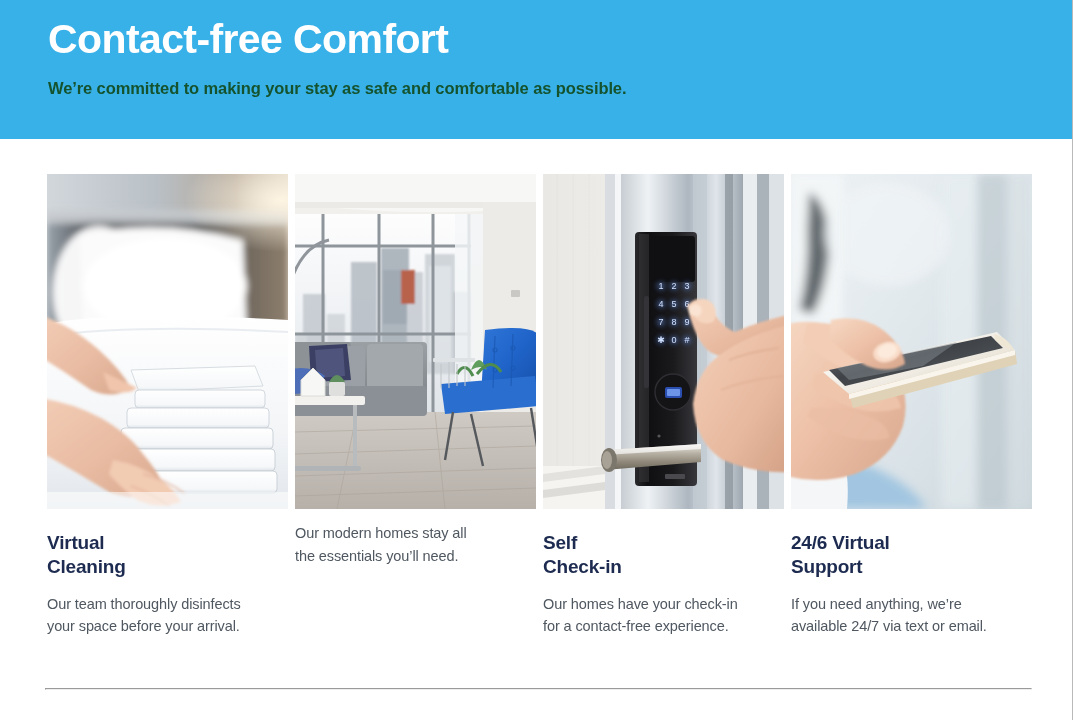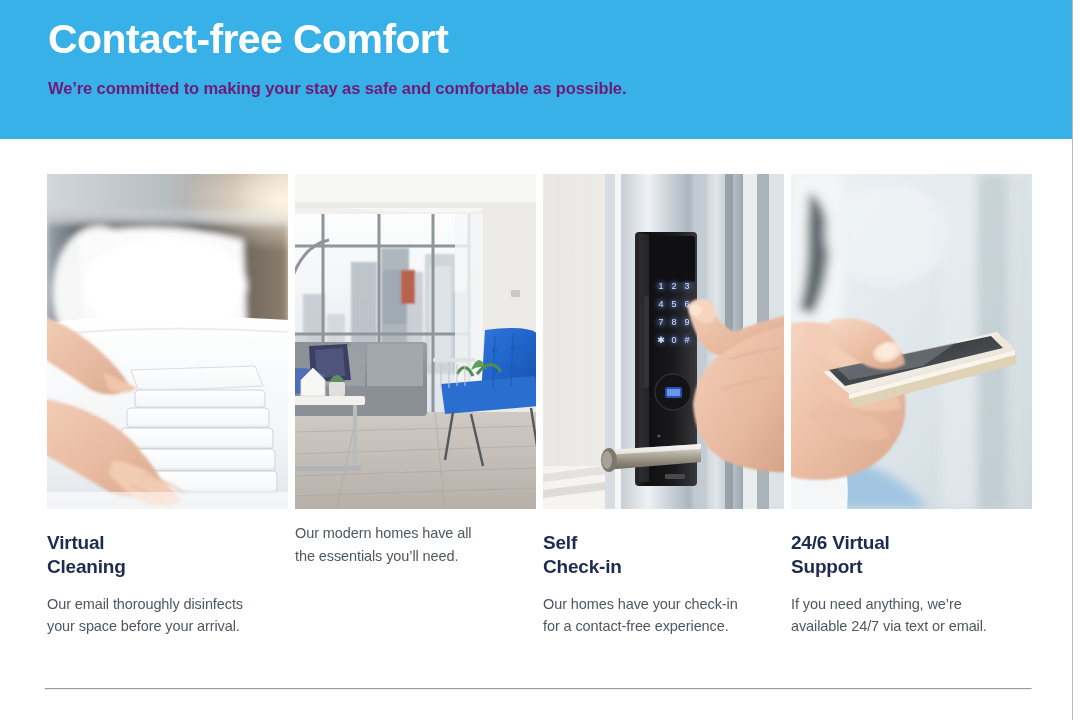--- a/index.html
+++ b/index.html
@@ -46,21 +46,21 @@
     font-weight: bold;
     color: #ffffff;
     letter-spacing: -0.6px;
     line-height: 1.25;
     white-space: nowrap;
   }
   .hero-subtitle {
     margin-top: 12px;
     font-size: 16.5px;
     font-weight: bold;
-    color: #701a75;
+    color: #14532d;
     letter-spacing: -0.1px;
     line-height: 1.35;
     white-space: nowrap;
   }
 
   
   .cards {
     position: absolute;
     top: 174px;
     left: 47px;
@@ -197,21 +197,21 @@
             <path d="M-8 224 Q24 228 54 244 Q82 260 96 280 Q110 296 118 314 Q92 330 62 318 Q26 296 -10 276 Z" fill="url(#c1skin)"></path>
             <path d="M66 286 Q92 290 114 306 Q128 316 134 328 Q112 336 90 326 Q72 312 62 300 Z" fill="#f2cbb3"></path>
             <path d="M96 300 Q120 306 138 320" stroke="#ddac92" stroke-width="2" fill="none" opacity="0.6"></path>
             <path d="M84 312 Q106 320 122 332" stroke="#ddac92" stroke-width="2" fill="none" opacity="0.5"></path>
           </g>
           <rect x="0" y="318" width="241" height="17" fill="#ffffff" opacity="0.55"></rect>
         </svg>
       </div>
       <h2 class="card-title">Virtual
 Cleaning</h2>
-      <p class="card-body">Our email thoroughly disinfects
+      <p class="card-body">Our team thoroughly disinfects
 your space before your arrival.</p>
     </article>
 
     <article class="card">
       <div class="card-media">
         <svg viewBox="0 0 241 335" preserveAspectRatio="xMidYMid slice">
           <defs>
             <linearGradient id="c2wall" x1="0" y1="0" x2="0" y2="1">
               <stop offset="0%" stop-color="#f2f1ee"></stop>
               <stop offset="100%" stop-color="#e6e5e1"></stop>
@@ -327,21 +327,21 @@
 
           <g stroke="#c2c6ca" stroke-width="1.2" opacity="0.9">
             <line x1="146" y1="190" x2="146" y2="214"></line>
             <line x1="154" y1="188" x2="154" y2="214"></line>
             <line x1="162" y1="190" x2="162" y2="212"></line>
             <line x1="170" y1="192" x2="170" y2="212"></line>
           </g>
           <rect x="138" y="184" width="42" height="4" rx="1" fill="#dfe2e5"></rect>
         </svg>
       </div>
-      <p class="card-body">Our modern homes have all
+      <p class="card-body">Our modern homes stay all
 the essentials you’ll need.</p>
     </article>
 
     <article class="card">
       <div class="card-media">
         <svg viewBox="0 0 241 335" preserveAspectRatio="xMidYMid slice">
           <defs>
             <linearGradient id="c3wall" x1="0" y1="0" x2="1" y2="0">
               <stop offset="0%" stop-color="#e9e8e4"></stop>
               <stop offset="60%" stop-color="#f0efec"></stop>

